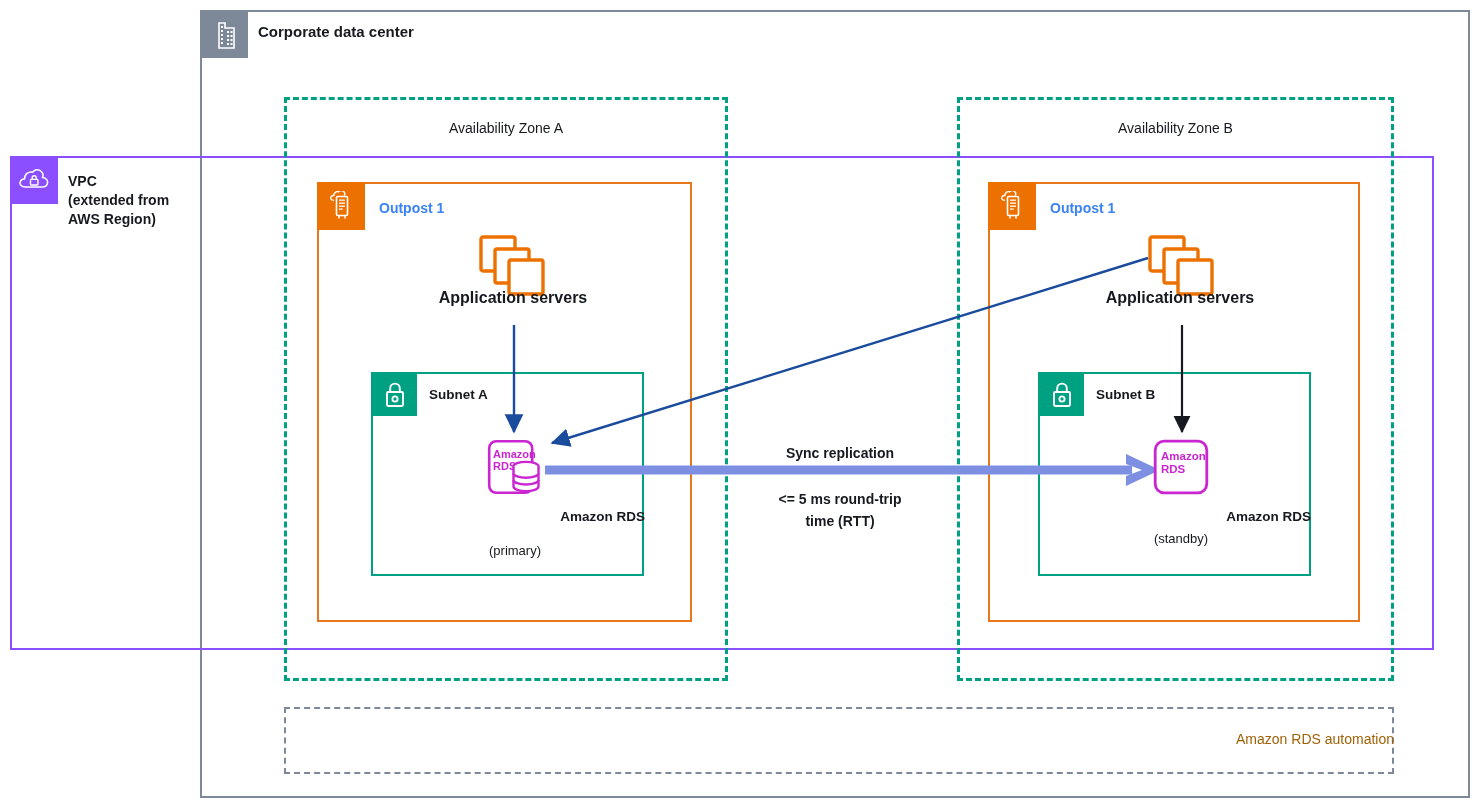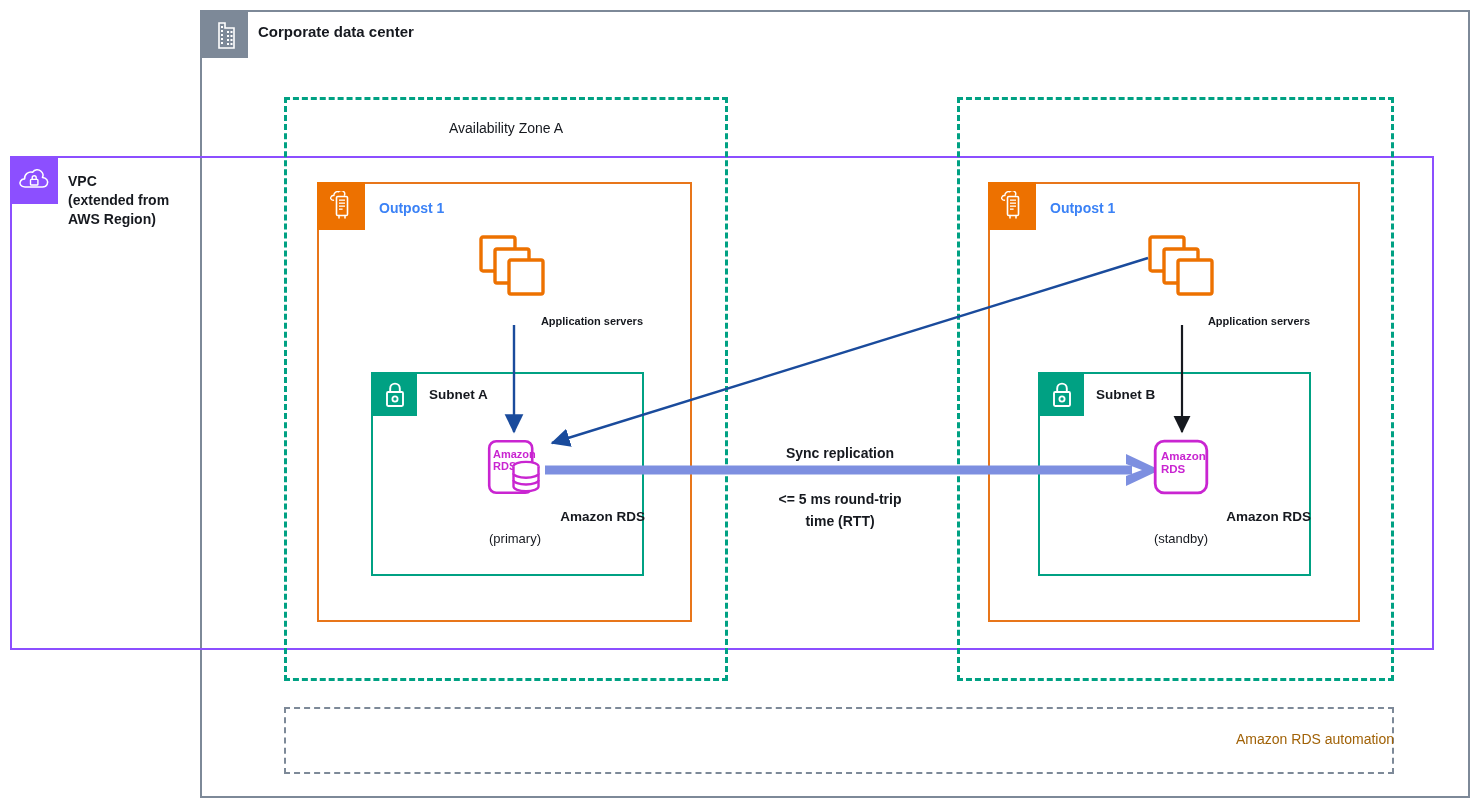--- a/index.html
+++ b/index.html
@@ -118,22 +118,22 @@
     white-space: nowrap;
   }
   .subnet-title-a { left: 429px; }
   .subnet-title-b { left: 1096px; }
 
   
   .appsvr-icon { width: 70px; height: 62px; }
   .appsvr-a { left: 478px; top: 234px; }
   .appsvr-b { left: 1147px; top: 234px; }
   .appsvr-label {
-    top: 315px; font-size: 11px; font-weight: bold; color: #16191f;
-    text-align: right; white-space: nowrap;
+    top: 289px; font-size: 16px; font-weight: bold; color: #16191f;
+    text-align: center; white-space: nowrap;
   }
   .appsvr-label-a { left: 383px; width: 260px; }
   .appsvr-label-b { left: 1050px; width: 260px; }
 
   
   .rds-icon { width: 56px; height: 56px; }
   .rds-a { left: 487px; top: 439px; }
   .rds-b { left: 1153px; top: 439px; }
   .rds-name {
     top: 509px; font-size: 13.5px; font-weight: bold; color: #16191f;
@@ -218,20 +218,21 @@
   <div class="abox vpc-title">
     <div>VPC</div>
     <div>(extended from</div>
     <div>AWS Region)</div>
   </div>
 
   <div class="abox az-box az-a"></div>
   <div class="abox az-title az-title-a">Availability Zone A</div>
 
   <div class="abox az-box az-b"></div>
+  <div class="abox az-title az-title-b">Availability Zone B</div>
 
   <div class="abox outpost-box outpost-a"></div>
   <div class="abox outpost-header outpost-header-a">
     <svg width="28" height="30" viewBox="0 0 28 30" aria-hidden="true">
       <path d="M6.5 9.2 C4 9.2 3 7.2 4.2 5.6 C4.9 4.6 6 4.3 6.9 4.5 C6.8 1.6 9.4 0.1 11.6 0.9 C12.8 -0.8 15.2 -1 16.6 0.4 C17.9 1.6 17.9 3.3 17.4 4.2" fill="none" stroke="#ffffff" stroke-width="1.4" stroke-linejoin="round" stroke-linecap="round"></path>
       <rect x="9.5" y="5.5" width="11" height="19" rx="1.3" fill="none" stroke="#ffffff" stroke-width="1.6"></rect>
       <g fill="#ffffff">
         <rect x="12" y="8.5" width="6" height="1.3"></rect>
         <rect x="12" y="11.5" width="6" height="1.3"></rect>
         <rect x="12" y="14.5" width="6" height="1.3"></rect>
@@ -326,21 +327,21 @@
       <g fill="#ffffff" stroke="#c925d1" stroke-width="2.4">
         <ellipse cx="39" cy="27.5" rx="12.5" ry="4.6"></ellipse>
         <path d="M26.5 27.5 L26.5 47.5 A12.5 4.6 0 0 0 51.5 47.5 L51.5 27.5"></path>
         <path d="M26.5 34.2 A12.5 4.6 0 0 0 51.5 34.2"></path>
         <path d="M26.5 40.9 A12.5 4.6 0 0 0 51.5 40.9"></path>
       </g>
     </svg>
   </div>
   <div class="abox rds-text-a">
     <div class="abox rds-name" style="left:0; width:260px;">Amazon RDS</div>
-    <div class="abox rds-role" style="left:0; width:260px;">(primary)</div>
+    <div class="abox rds-role" style="left:0; width:260px;margin-top:12px;">(primary)</div>
   </div>
 
   <div class="abox rds-icon rds-b">
     <svg width="56" height="56" viewBox="0 0 56 56" aria-hidden="true">
       <rect x="2.2" y="2.2" width="51.6" height="51.6" rx="9" fill="#ffffff" stroke="#c925d1" stroke-width="2.8"></rect>
       <text x="8" y="21" font-family="'Liberation Sans', sans-serif" font-size="11.5" font-weight="bold" fill="#c925d1">Amazon</text>
       <text x="8" y="33.5" font-family="'Liberation Sans', sans-serif" font-size="11.5" font-weight="bold" fill="#c925d1">RDS</text>
     </svg>
   </div>
   <div class="abox rds-text-b">

